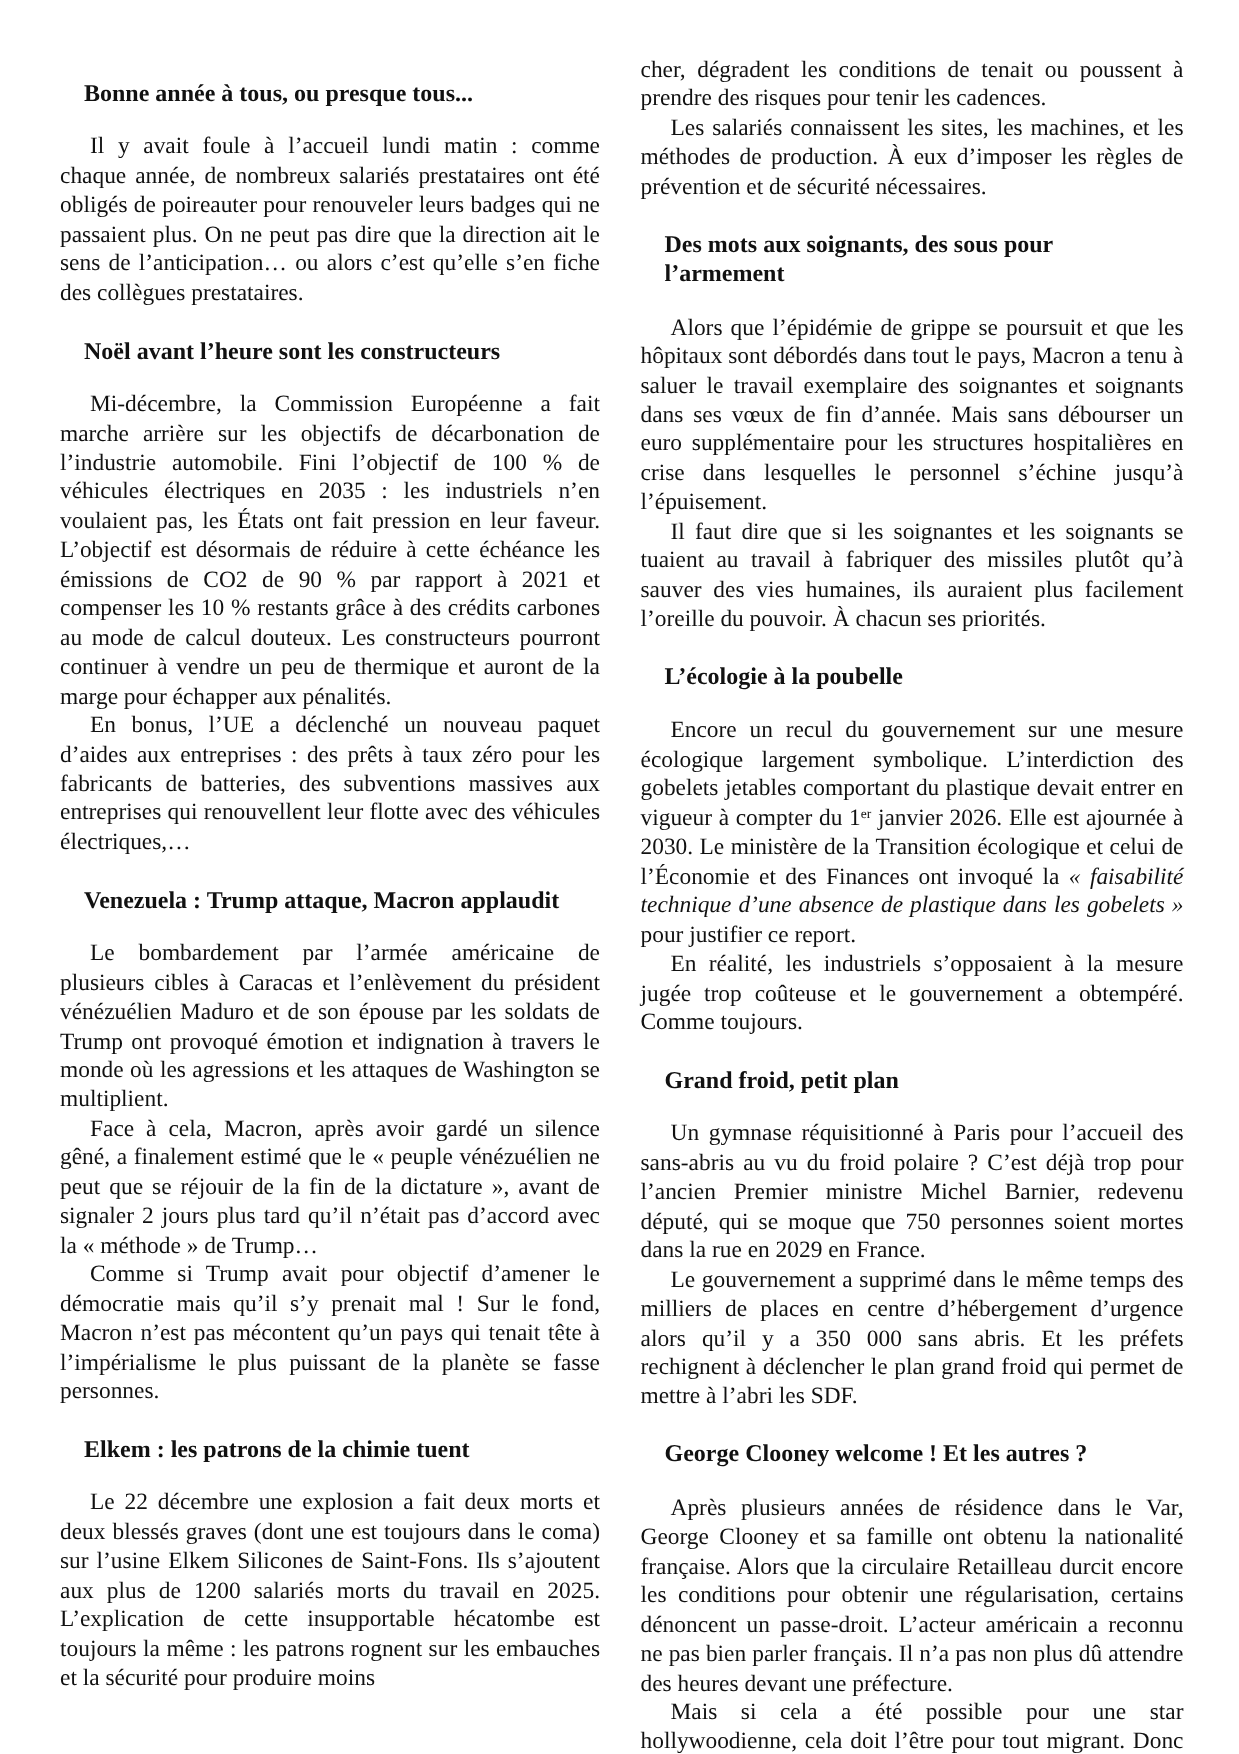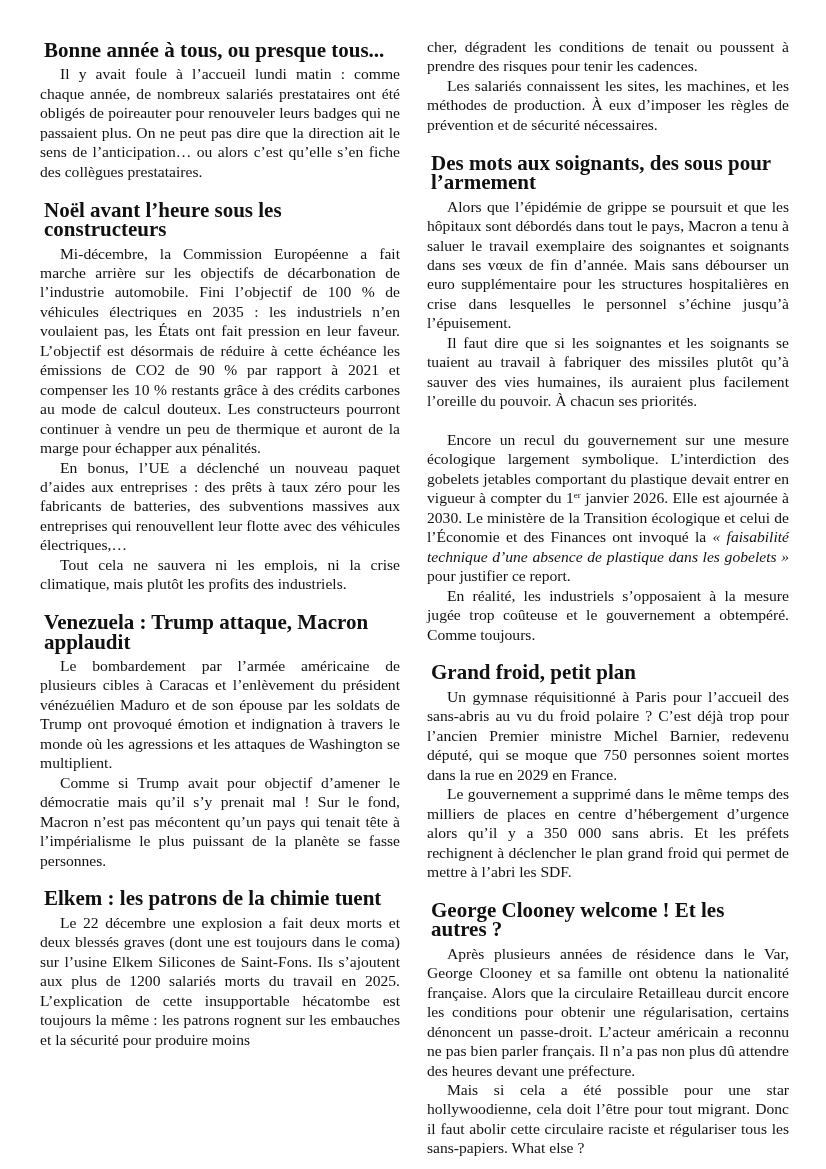--- a/index.html
+++ b/index.html
@@ -2,62 +2,63 @@
 <html><head>
 <meta charset="utf-8">
 <style>
   html, body { margin: 0; padding: 0; background: #ffffff; }
   body { width: 826px; height: 1169px; position: relative; overflow: hidden;
          font-family: "Liberation Serif", "DejaVu Serif", serif; color: #111; }
   .col { position: absolute; top: 37px; width: 360px; font-size: 15.6px; line-height: 19.45px; }
   .col-left { left: 40px; }
   .col-right { left: 427px; width: 362px; }
   .article { margin: 0 0 19.45px 0; }
-  .article h2 { font-size: 21px; font-weight: bold; margin: 4px; line-height: 19.45px; }
+  .article h2 { font-size: 16px; font-weight: bold; margin: 16px; line-height: 19.45px; }
   .article p { margin: 0; text-align: justify; text-indent: 20px; hyphens: none; }
   .article p.cont { text-indent: 0; }
   sup { font-size: 9px; line-height: 0; vertical-align: 5px; }
   em { font-style: italic; }
 </style>
 </head>
 <body>
 
 <div class="col col-left">
   <div class="article">
     <h2>Bonne année à tous, ou presque tous...</h2>
     <p>Il y avait foule à l’accueil lundi matin : comme chaque année, de nombreux salariés prestataires ont été obligés de poireauter pour renouveler leurs badges qui ne passaient plus. On ne peut pas dire que la direction ait le sens de l’anticipation… ou alors c’est qu’elle s’en fiche des collègues prestataires.</p>
   </div>
   <div class="article">
-    <h2>Noël avant l’heure sous les constructeurs</h2>
+    <h2>Noël avant l’heure sont les constructeurs</h2>
     <p>Mi-décembre, la Commission Européenne a fait marche arrière sur les objectifs de décarbonation de l’industrie automobile. Fini l’objectif de 100 % de véhicules électriques en 2035 : les industriels n’en voulaient pas, les États ont fait pression en leur faveur. L’objectif est désormais de réduire à cette échéance les émissions de CO2 de 90 % par rapport à 2021 et compenser les 10 % restants grâce à des crédits carbones au mode de calcul douteux. Les constructeurs pourront continuer à vendre un peu de thermique et auront de la marge pour échapper aux pénalités.</p>
     <p>En bonus, l’UE a déclenché un nouveau paquet d’aides aux entreprises : des prêts à taux zéro pour les fabricants de batteries, des subventions massives aux entreprises qui renouvellent leur flotte avec des véhicules électriques,…</p>
-    <p>Tout cela ne sauvera ni les emplois, ni la crise climatique, mais plutôt les profits des industriels.</p>
   </div>
   <div class="article">
     <h2>Venezuela : Trump attaque, Macron applaudit</h2>
     <p>Le bombardement par l’armée américaine de plusieurs cibles à Caracas et l’enlèvement du président vénézuélien Maduro et de son épouse par les soldats de Trump ont provoqué émotion et indignation à travers le monde où les agressions et les attaques de Washington se multiplient.</p>
+    <p>Face à cela, Macron, après avoir gardé un silence gêné, a finalement estimé que le « peuple vénézuélien ne peut que se réjouir de la fin de la dictature », avant de signaler 2 jours plus tard qu’il n’était pas d’accord avec la « méthode » de Trump…</p>
     <p>Comme si Trump avait pour objectif d’amener le démocratie mais qu’il s’y prenait mal ! Sur le fond, Macron n’est pas mécontent qu’un pays qui tenait tête à l’impérialisme le plus puissant de la planète se fasse personnes.</p>
   </div>
   <div class="article">
     <h2>Elkem : les patrons de la chimie tuent</h2>
     <p>Le 22 décembre une explosion a fait deux morts et deux blessés graves (dont une est toujours dans le coma) sur l’usine Elkem Silicones de Saint-Fons. Ils s’ajoutent aux plus de 1200 salariés morts du travail en 2025. L’explication de cette insupportable hécatombe est toujours la même : les patrons rognent sur les embauches et la sécurité pour produire moins</p>
   </div>
 </div>
 
 <div class="col col-right">
   <div class="article">
     <p class="cont">cher, dégradent les conditions de tenait ou poussent à prendre des risques pour tenir les cadences.</p>
     <p>Les salariés connaissent les sites, les machines, et les méthodes de production. À eux d’imposer les règles de prévention et de sécurité nécessaires.</p>
   </div>
   <div class="article">
     <h2>Des mots aux soignants, des sous pour l’armement</h2>
     <p>Alors que l’épidémie de grippe se poursuit et que les hôpitaux sont débordés dans tout le pays, Macron a tenu à saluer le travail exemplaire des soignantes et soignants dans ses vœux de fin d’année. Mais sans débourser un euro supplémentaire pour les structures hospitalières en crise dans lesquelles le personnel s’échine jusqu’à l’épuisement.</p>
     <p>Il faut dire que si les soignantes et les soignants se tuaient au travail à fabriquer des missiles plutôt qu’à sauver des vies humaines, ils auraient plus facilement l’oreille du pouvoir. À chacun ses priorités.</p>
   </div>
   <div class="article">
+    <h2>L’écologie à la poubelle</h2>
     <p><span>Encore un recul du gouvernement sur une mesure écologique largement symbolique. L’interdiction des gobelets jetables comportant du plastique devait entrer en vigueur à compter du 1</span><sup>er</sup><span> janvier 2026. Elle est ajournée à 2030. Le ministère de la Transition écologique et celui de l’Économie et des Finances ont invoqué la </span><em>« faisabilité technique d’une absence de plastique dans les gobelets »</em><span> pour justifier ce report.</span></p>
     <p>En réalité, les industriels s’opposaient à la mesure jugée trop coûteuse et le gouvernement a obtempéré. Comme toujours.</p>
   </div>
   <div class="article">
     <h2>Grand froid, petit plan</h2>
     <p>Un gymnase réquisitionné à Paris pour l’accueil des sans-abris au vu du froid polaire ? C’est déjà trop pour l’ancien Premier ministre Michel Barnier, redevenu député, qui se moque que 750 personnes soient mortes dans la rue en 2029 en France.</p>
     <p>Le gouvernement a supprimé dans le même temps des milliers de places en centre d’hébergement d’urgence alors qu’il y a 350 000 sans abris. Et les préfets rechignent à déclencher le plan grand froid qui permet de mettre à l’abri les SDF.</p>
   </div>
   <div class="article">
     <h2>George Clooney welcome ! Et les autres ?</h2>

